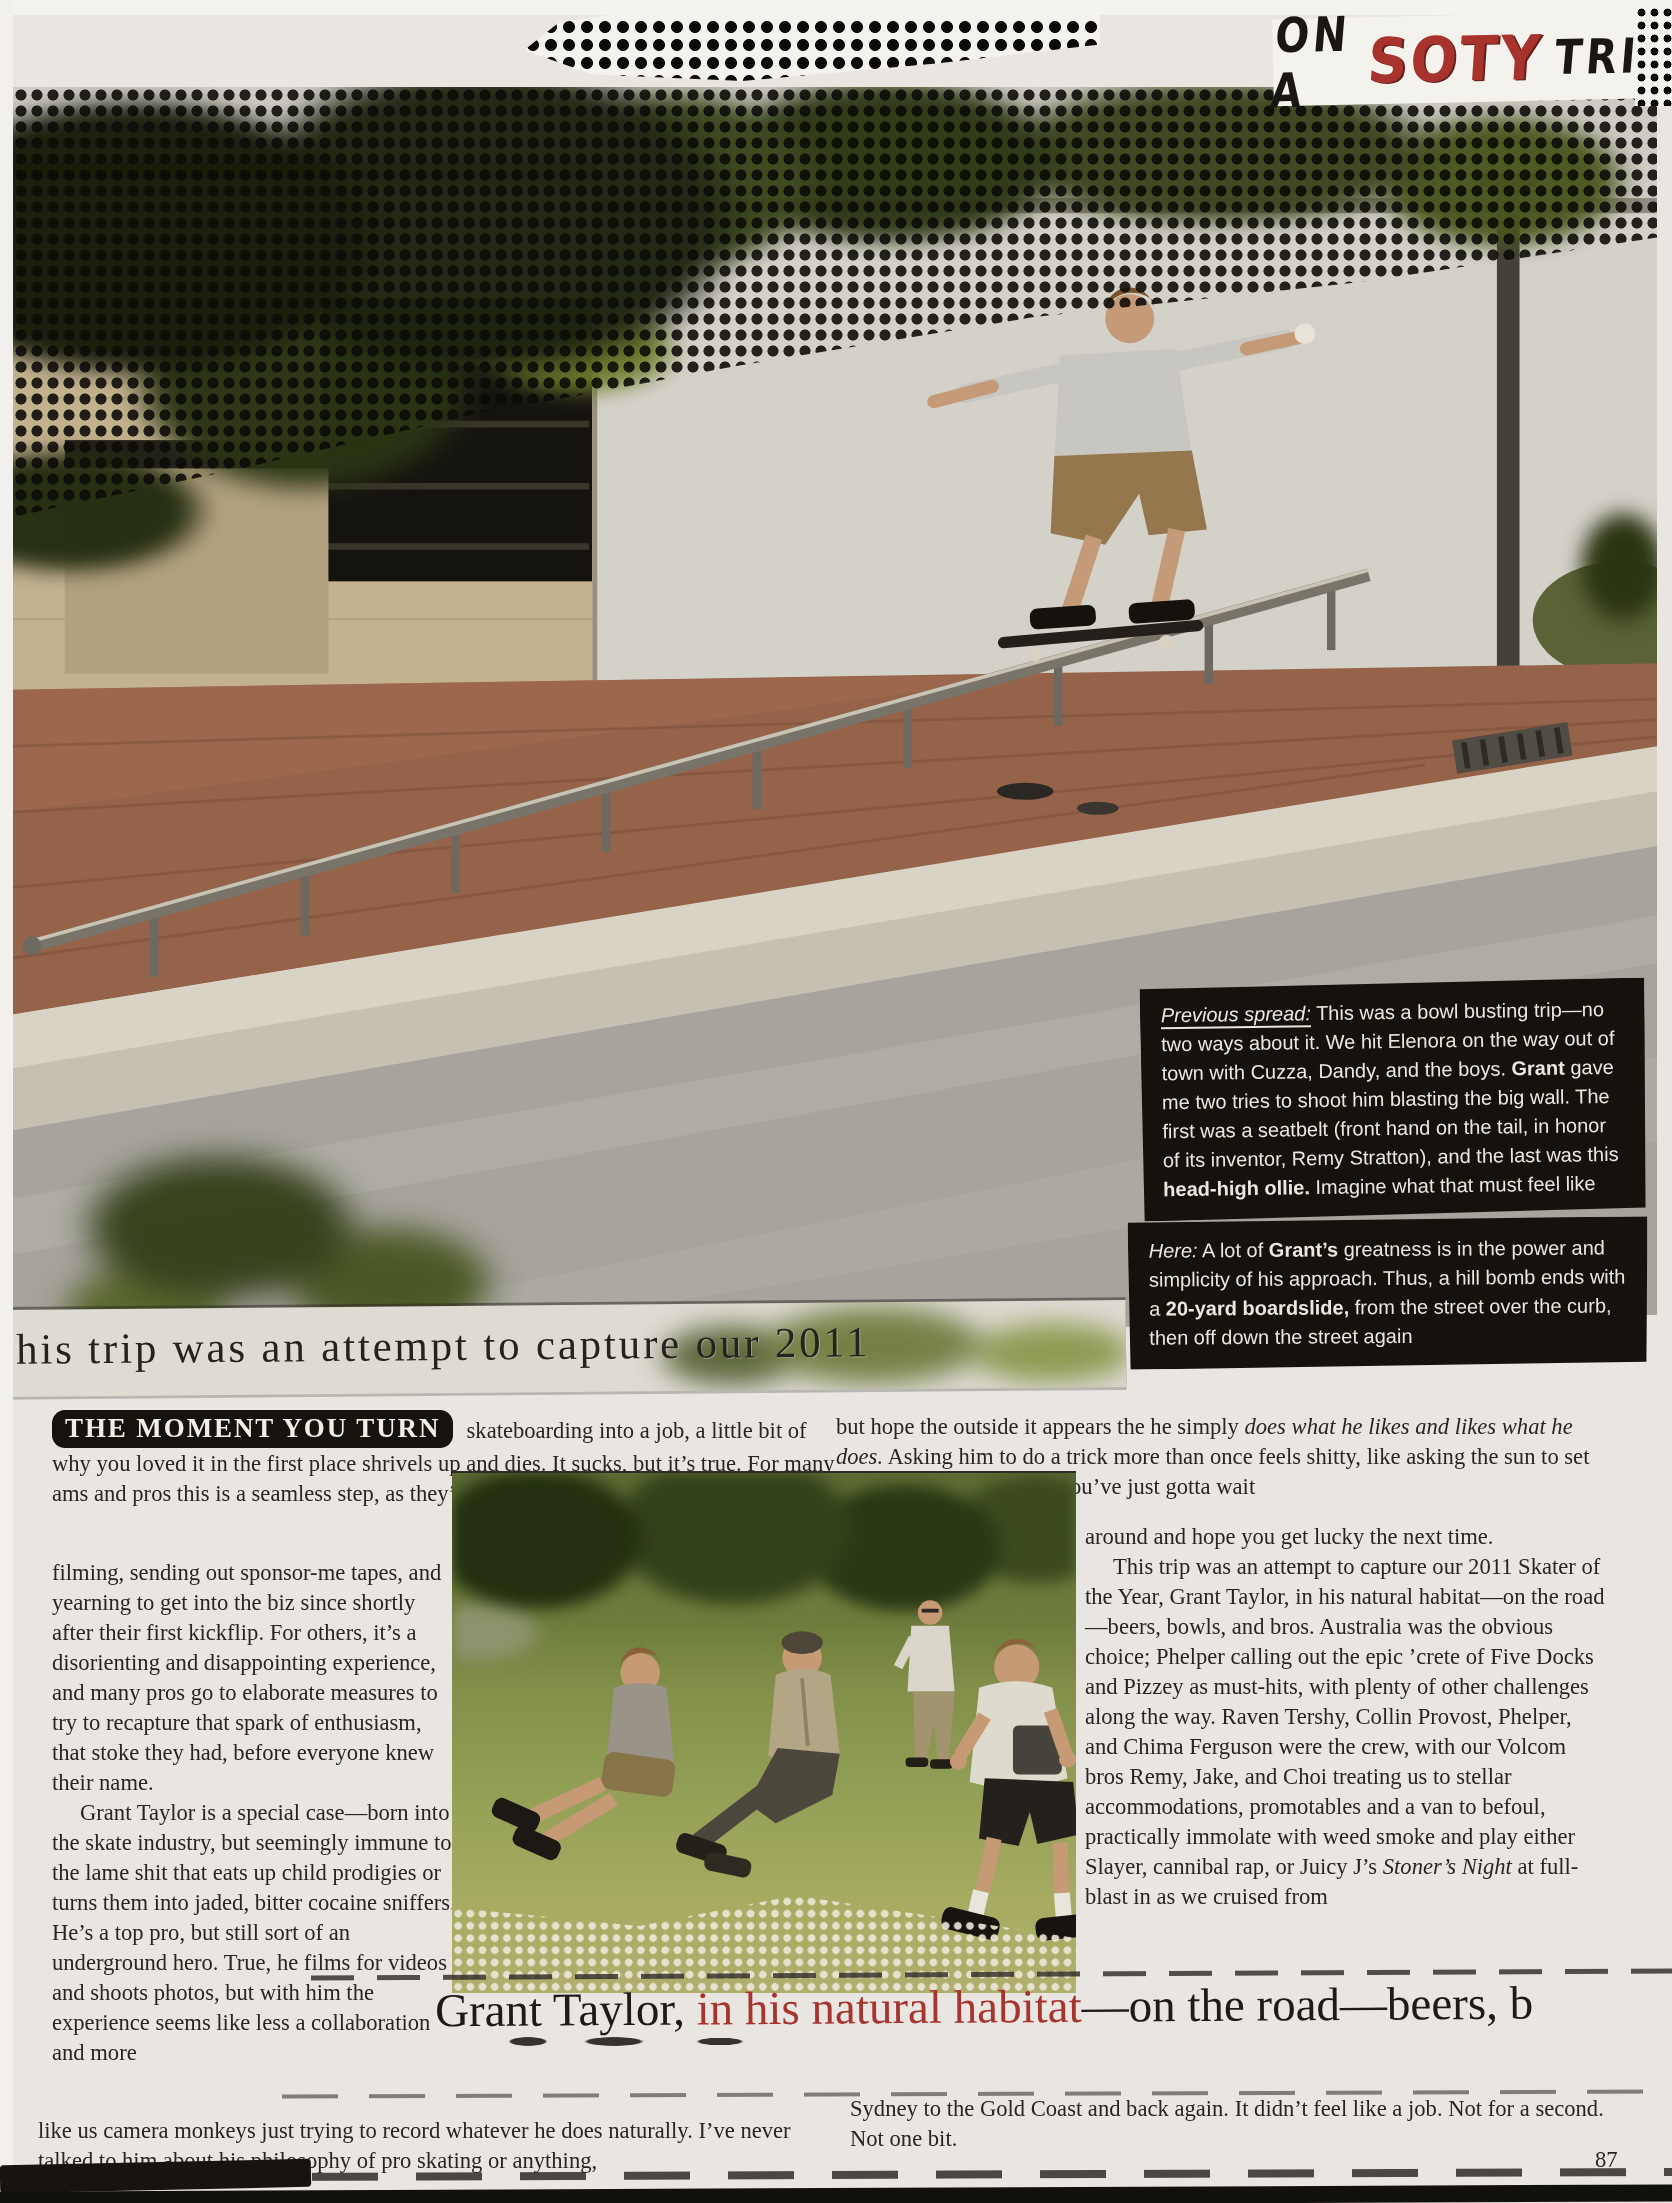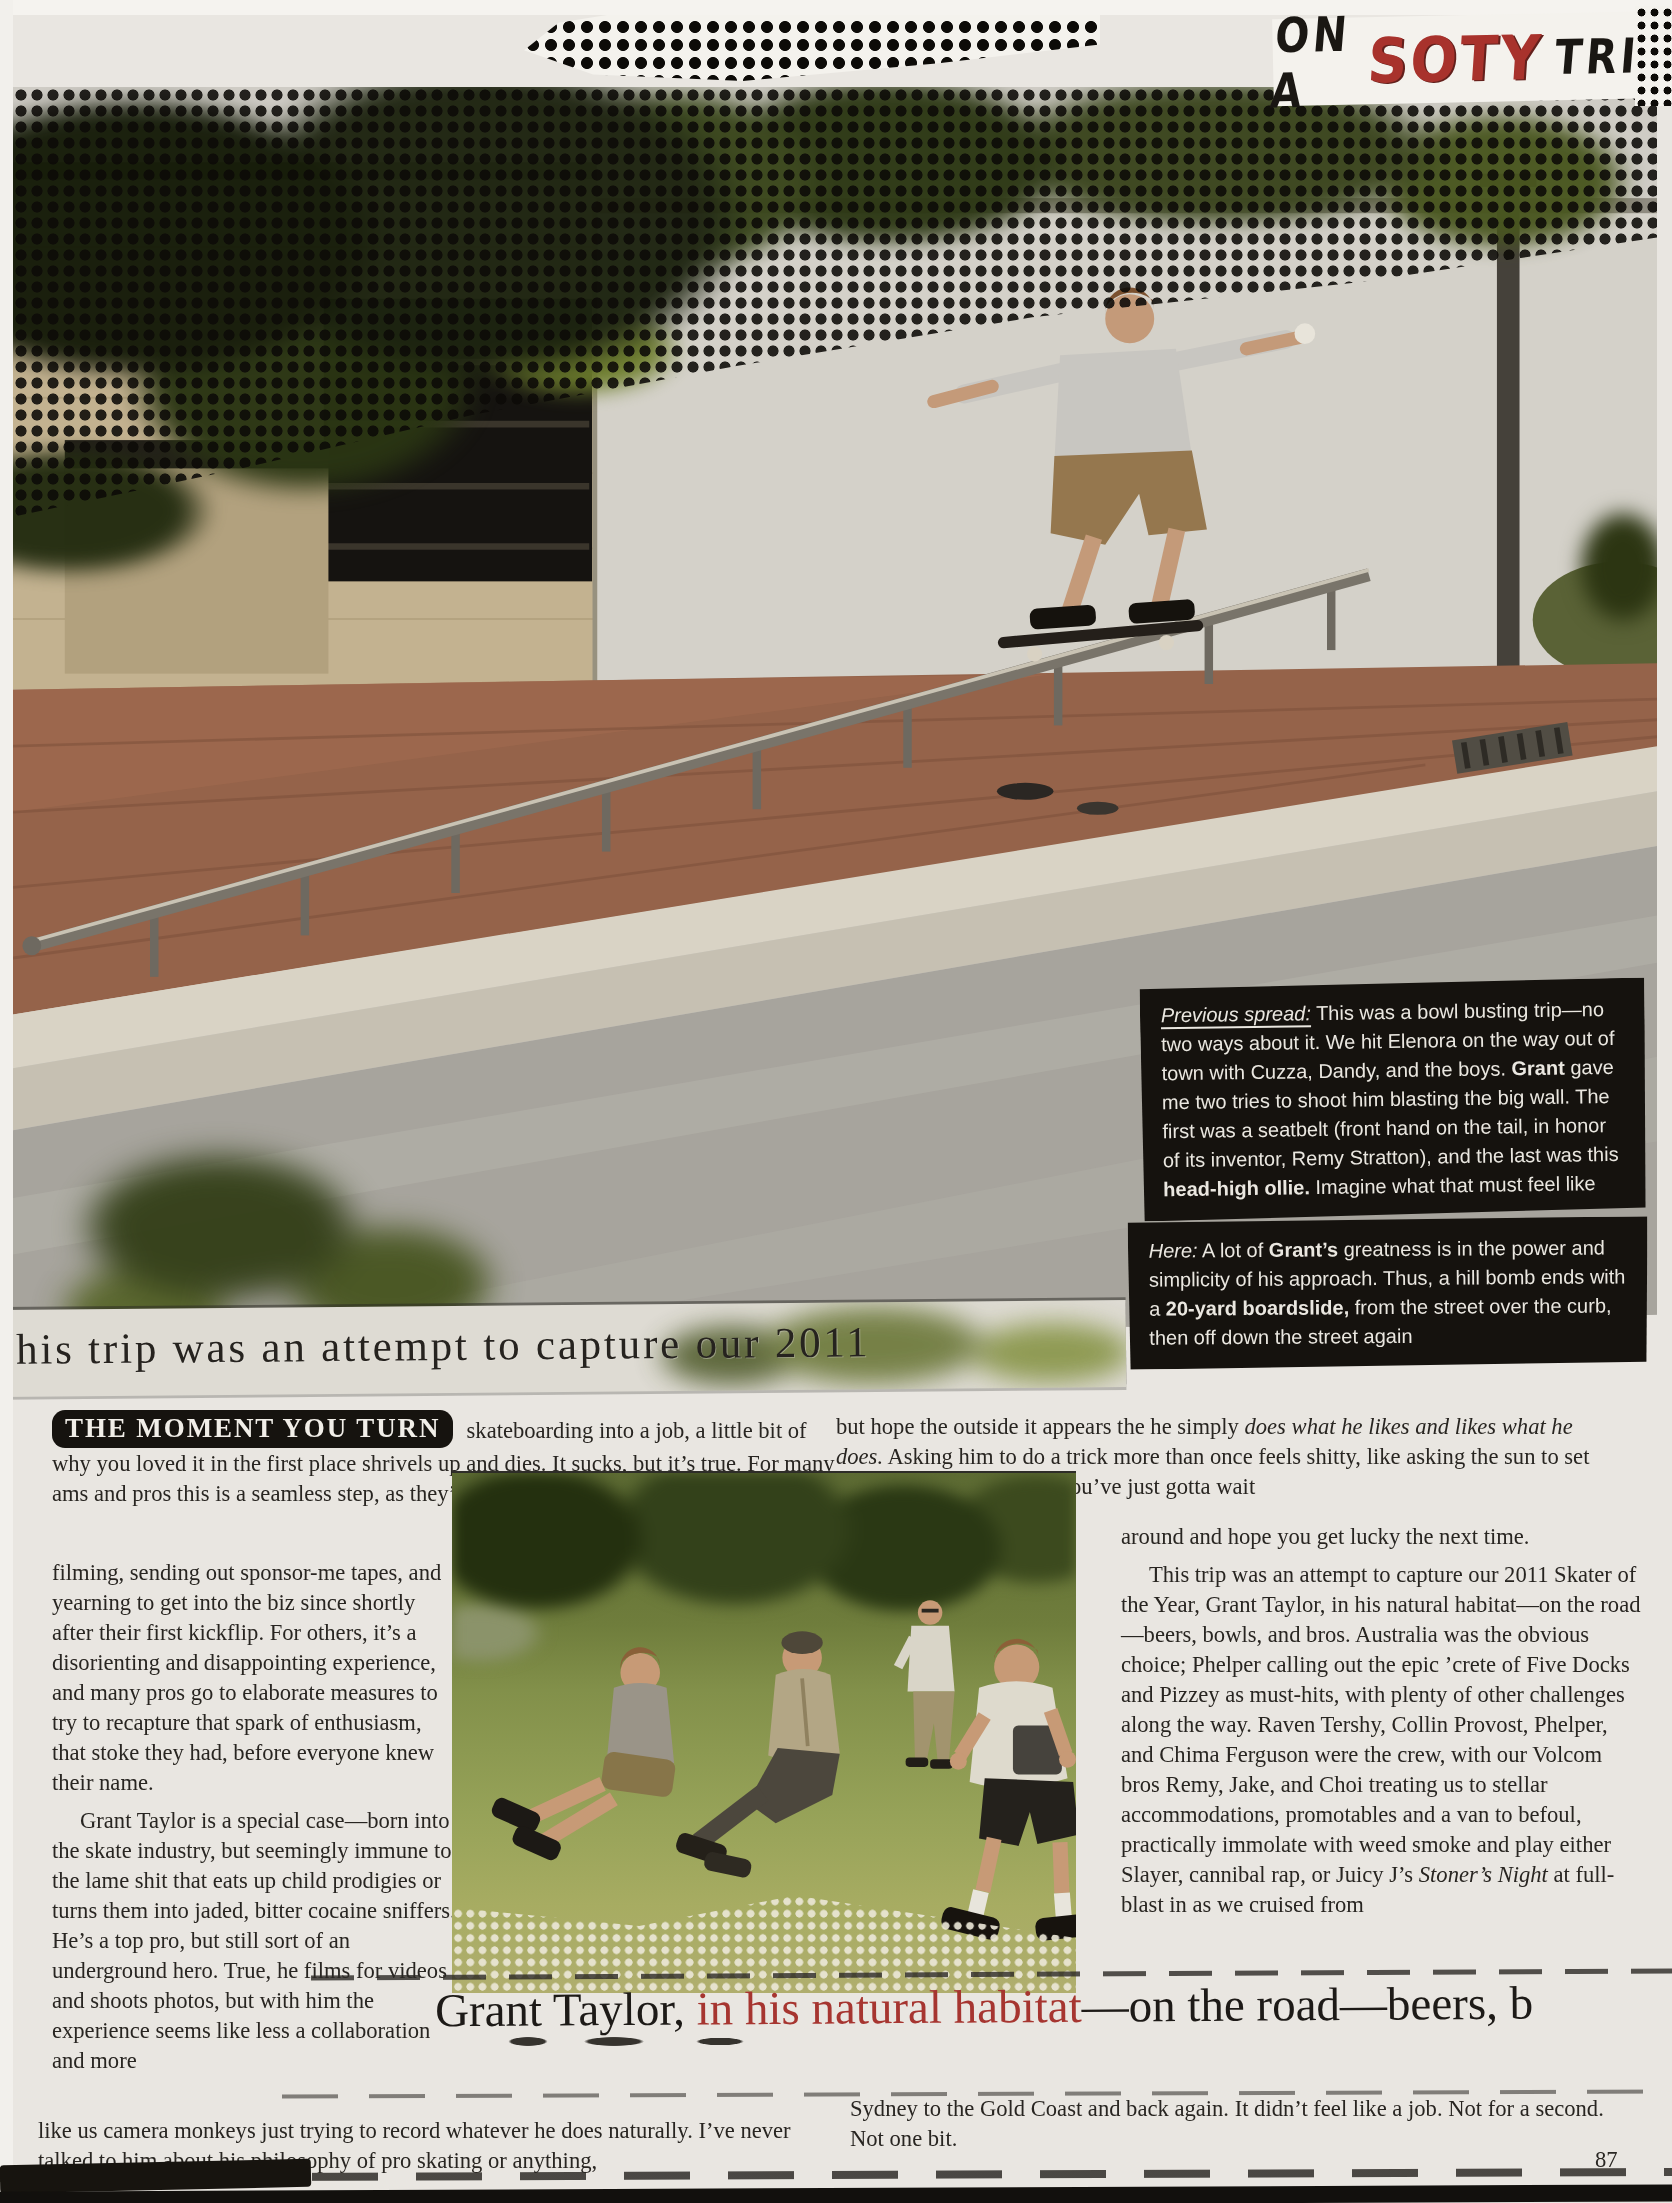--- a/index.html
+++ b/index.html
@@ -56,27 +56,27 @@
          box-shadow:0 -2.8px 0 rgba(40,38,34,.5),0 2.8px 0 rgba(40,38,34,.25);overflow:hidden;}
   .strip-leaf{position:absolute;right:-11.3px;top:-22.6px;width:546px;height:132px;filter:blur(13px);opacity:.8;background:
     radial-gradient(ellipse 188px 66px at 282px 66px,#5c6a24 0 50%,transparent 65%),
     radial-gradient(ellipse 151px 56px at 461px 75px,#7b8a33 0 45%,transparent 60%),
     radial-gradient(ellipse 132px 56px at 141px 75px,#3f4c18 0 45%,transparent 60%);}
   .strip-text{position:absolute;left:-13px;top:15px;font-size:43px;letter-spacing:2.8px;color:#26231f;white-space:nowrap;
          text-shadow:0.9px 0.9px 0 rgba(233,230,225,.4);}
   
   .body-txt{font-size:22.6px;line-height:30px;color:#282521;z-index:2;}
   .body-txt p{margin:0;}
-  .body-txt p.ind{text-indent:28px;margin-top:8px;}
+  .body-txt p.ind{text-indent:28px;}
   .lead{position:absolute;left:52px;top:1411px;width:789px;}
   .lead-label{display:inline-block;background:#16130f;color:#f1eee8;font-weight:bold;font-size:27px;
               letter-spacing:1.9px;padding:2.8px 13px 5.6px;margin-right:7.5px;transform:translateY(-0.9px);border-radius:13px;}
   .colL{position:absolute;left:52px;top:1558px;width:407px;}
   .colR-top{position:absolute;left:836px;top:1412px;width:774px;}
-  .colR{position:absolute;left:1121px;top:1522px;width:524px;}
+  .colR{position:absolute;left:1085px;top:1522px;width:524px;}
   .botL{position:absolute;left:38px;top:2116px;width:810px;}
   .botR{position:absolute;left:850px;top:2094px;width:787px;}
   
   .inset{position:absolute;left:452px;top:1471px;width:624px;height:520px;z-index:2;overflow:hidden;border-top:2.8px solid #2e2d28;
          background:linear-gradient(180deg,#5d6b33 0,#6f7d3c 151px,#82904a 217px,#96a258 339px,#a7ac62 433px,#b0ae6e 520px);}
   .inset-trees{position:absolute;left:0;top:0;width:100%;height:207px;filter:blur(6.6px);background:
     radial-gradient(ellipse 169px 113px at 85px 66px,#24300f 0 55%,transparent 68%),
     radial-gradient(ellipse 188px 122px at 282px 56px,#33411a 0 55%,transparent 68%),
     radial-gradient(ellipse 160px 104px at 452px 75px,#2a3814 0 55%,transparent 66%),
     radial-gradient(ellipse 141px 94px at 584px 56px,#3c4a1e 0 50%,transparent 64%),

